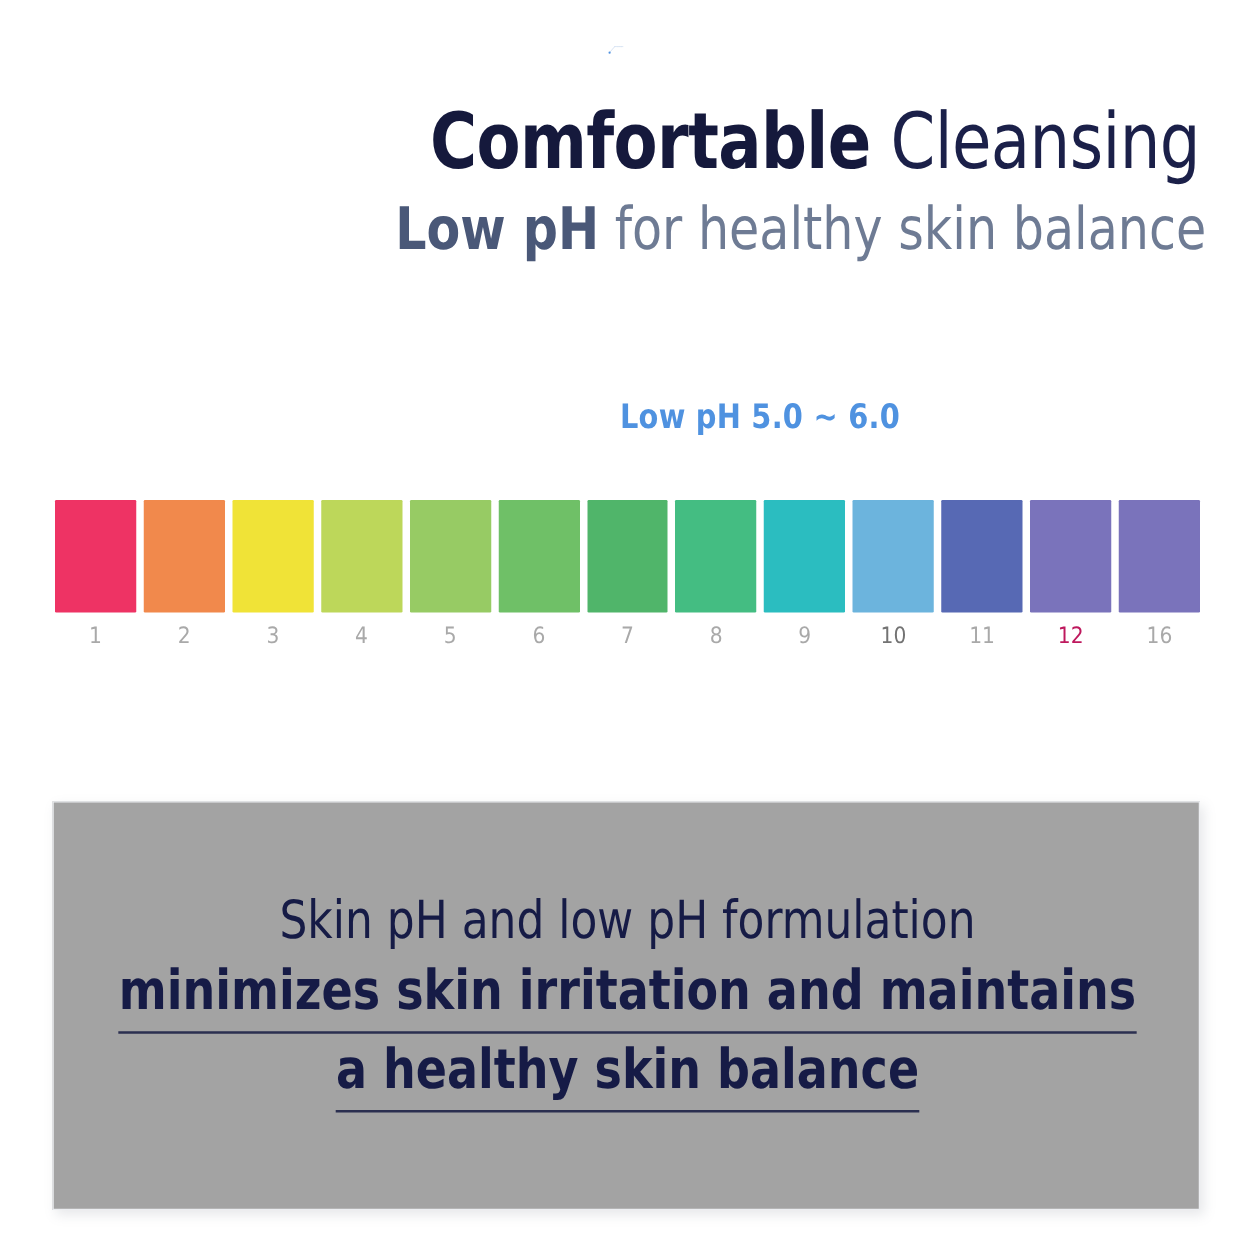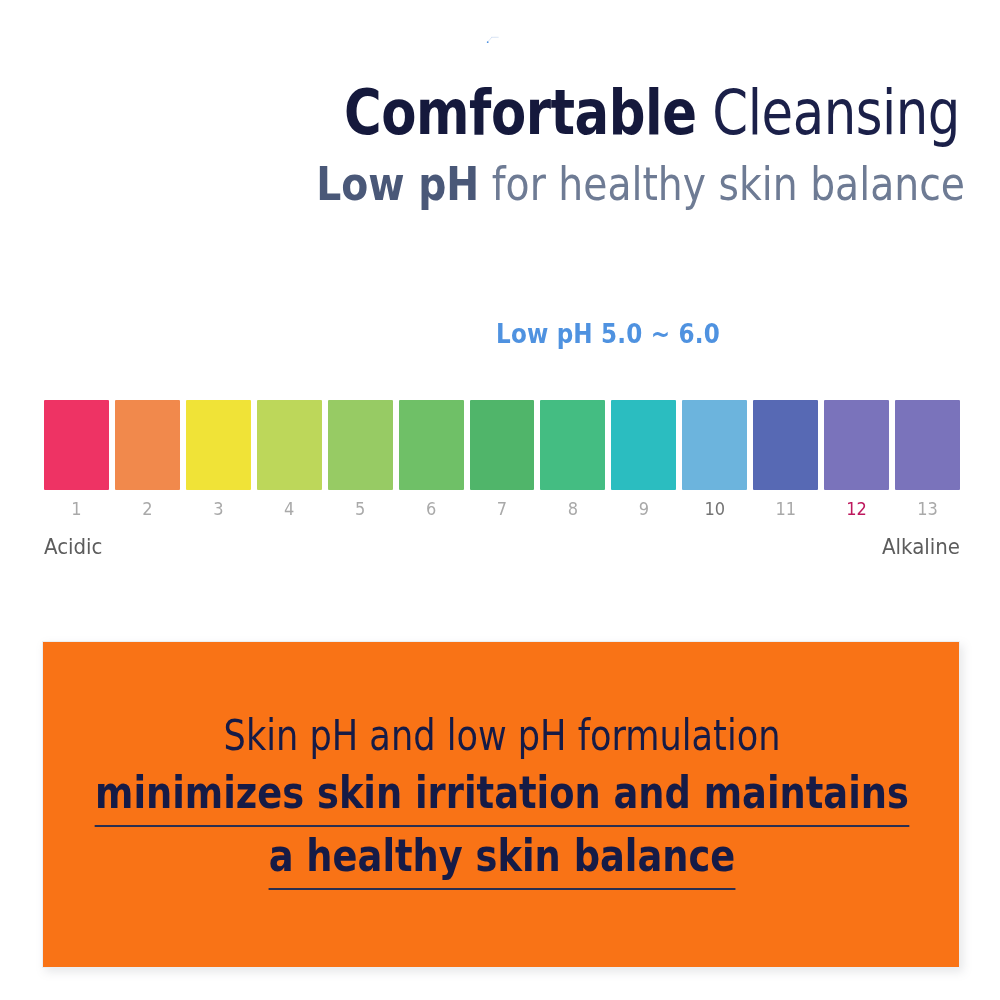--- a/index.html
+++ b/index.html
@@ -138,21 +138,21 @@
   .ph-endlabel.left  { left: 0; }
   .ph-endlabel.right { right: 0; }
 
   
   .info-card {
     position: absolute;
     left: 42px;
     top: 641px;
     width: 918px;
     height: 327px;
-    background: #f97316;
+    background: #a3a3a3;
     border: 1px solid #eceef1;
     box-shadow: 3px 4px 9px rgba(120,125,140,0.18);
     box-sizing: border-box;
   }
   .info-card-inner {
     position: absolute;
     left: 0;
     top: 66px;
     width: 918px;
     text-align: center;
@@ -222,27 +222,23 @@
       <div class="ph-number" style="color: rgb(169, 169, 169);">3</div>
       <div class="ph-number" style="color: rgb(169, 169, 169);">4</div>
       <div class="ph-number" style="color: rgb(169, 169, 169);">5</div>
       <div class="ph-number" style="color: rgb(169, 169, 169);">6</div>
       <div class="ph-number" style="color: rgb(169, 169, 169);">7</div>
       <div class="ph-number" style="color: rgb(169, 169, 169);">8</div>
       <div class="ph-number" style="color: rgb(169, 169, 169);">9</div>
       <div class="ph-number" style="color: #737373;">10</div>
       <div class="ph-number" style="color: rgb(169, 169, 169);">11</div>
       <div class="ph-number" style="color: #be185d;">12</div>
-      <div class="ph-number" style="color: rgb(169, 169, 169);">13</div>
+      <div class="ph-number" style="color: rgb(169, 169, 169);">16</div>
     </div>
 
-  <div class="ph-endlabels">
-    <div class="ph-endlabel left" style="color: rgb(92, 92, 92);">Acidic</div>
-    <div class="ph-endlabel right" style="color: rgb(92, 92, 92);">Alkaline</div>
-  </div>
 
   <div class="info-card">
     <div class="info-card-inner">
       <div class="card-line card-line-1" style="color: rgb(22, 27, 70);">Skin pH and low pH formulation</div>
       <div class="card-line card-line-2" style="color: rgb(22, 27, 70);"><span class="card-underline">minimizes skin irritation and maintains</span></div>
       <div class="card-line card-line-3" style="color: rgb(22, 27, 70);"><span class="card-underline">a healthy skin balance</span></div>
     </div>
   </div>
 
 </div>

